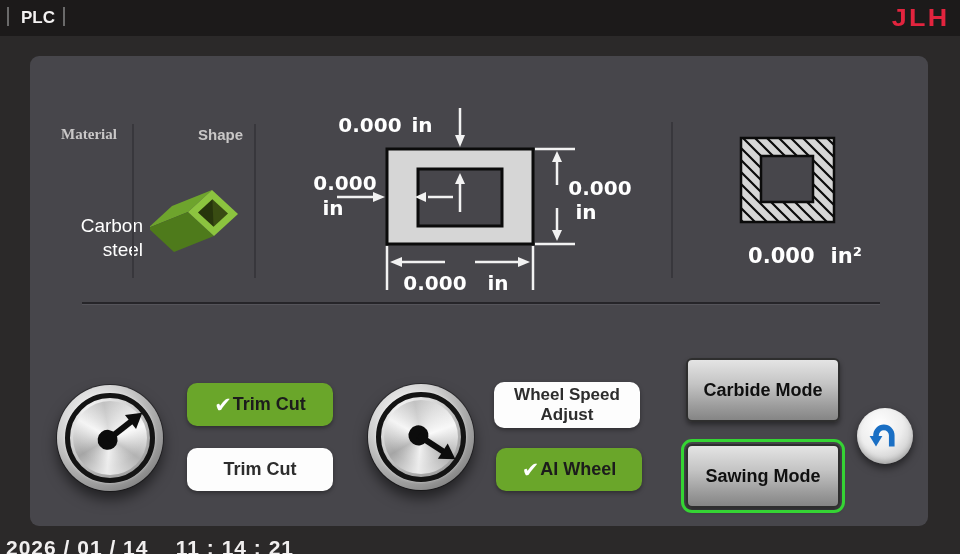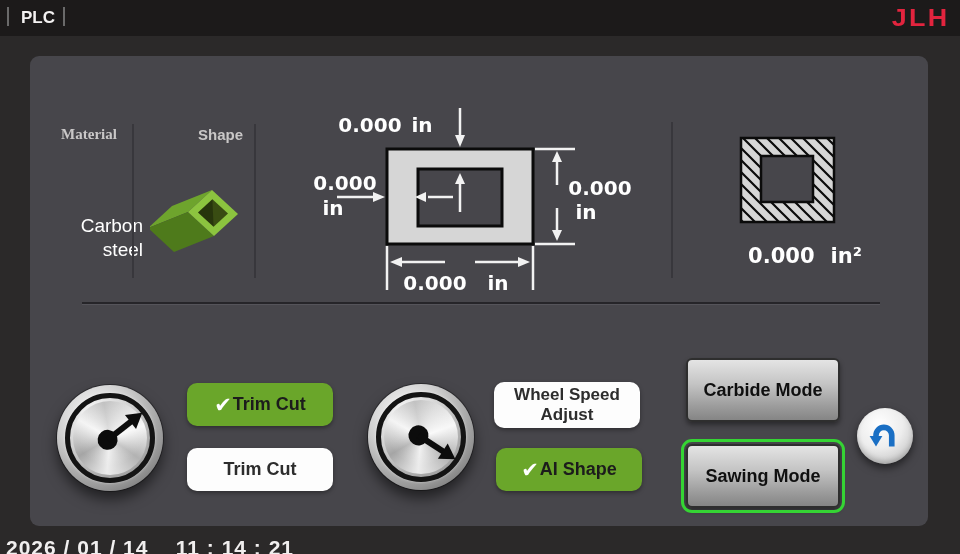--- a/index.html
+++ b/index.html
@@ -203,21 +203,21 @@
       <span>Trim Cut</span>
     </div>
     <div class="pill white" style="left:157px; top:392px;">
       <span>Trim Cut</span>
     </div>
     <div class="pill white two-line" style="left:464px; top:326px;">
       <span>Wheel Speed Adjust</span>
     </div>
     <div class="pill green" style="left:466px; top:392px;">
       <span class="chk">✔</span>
-      <span>AI Shape</span>
+      <span>AI Wheel</span>
     </div>
 
     <div class="mode-btn" style="left:656px; top:302px;">
       <span>Carbide Mode</span>
     </div>
     <div class="mode-btn selected" style="left:656px; top:388px;">
       <span>Sawing Mode</span>
     </div>
 
     <div class="return-btn">

